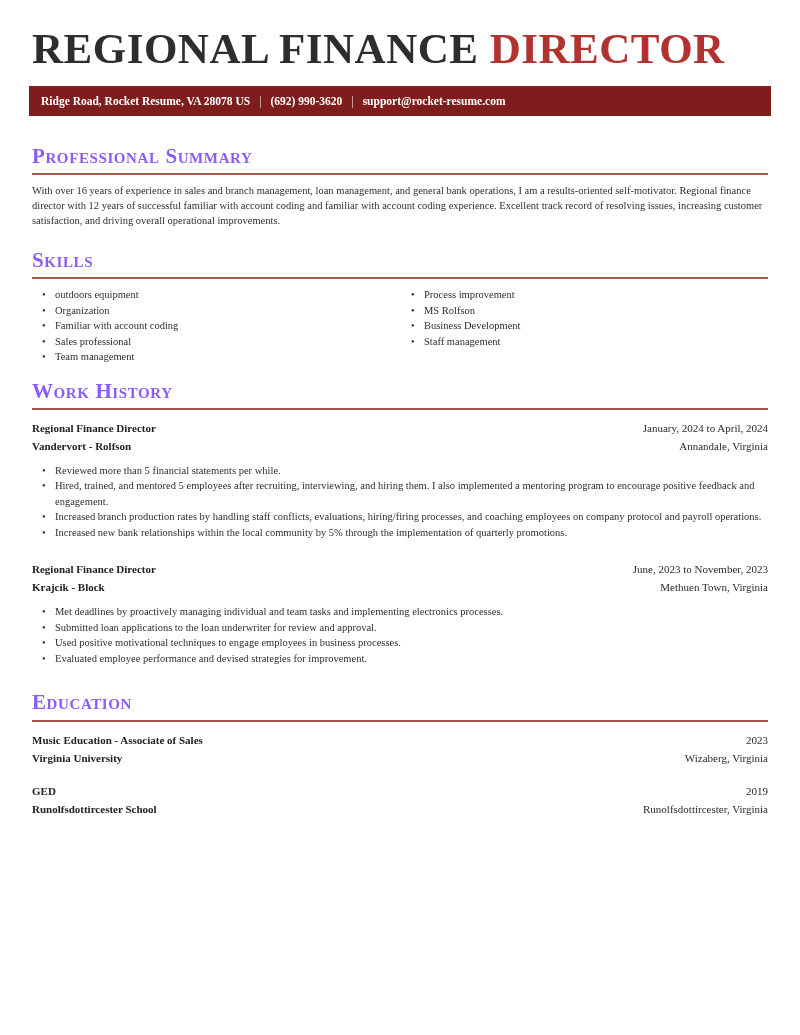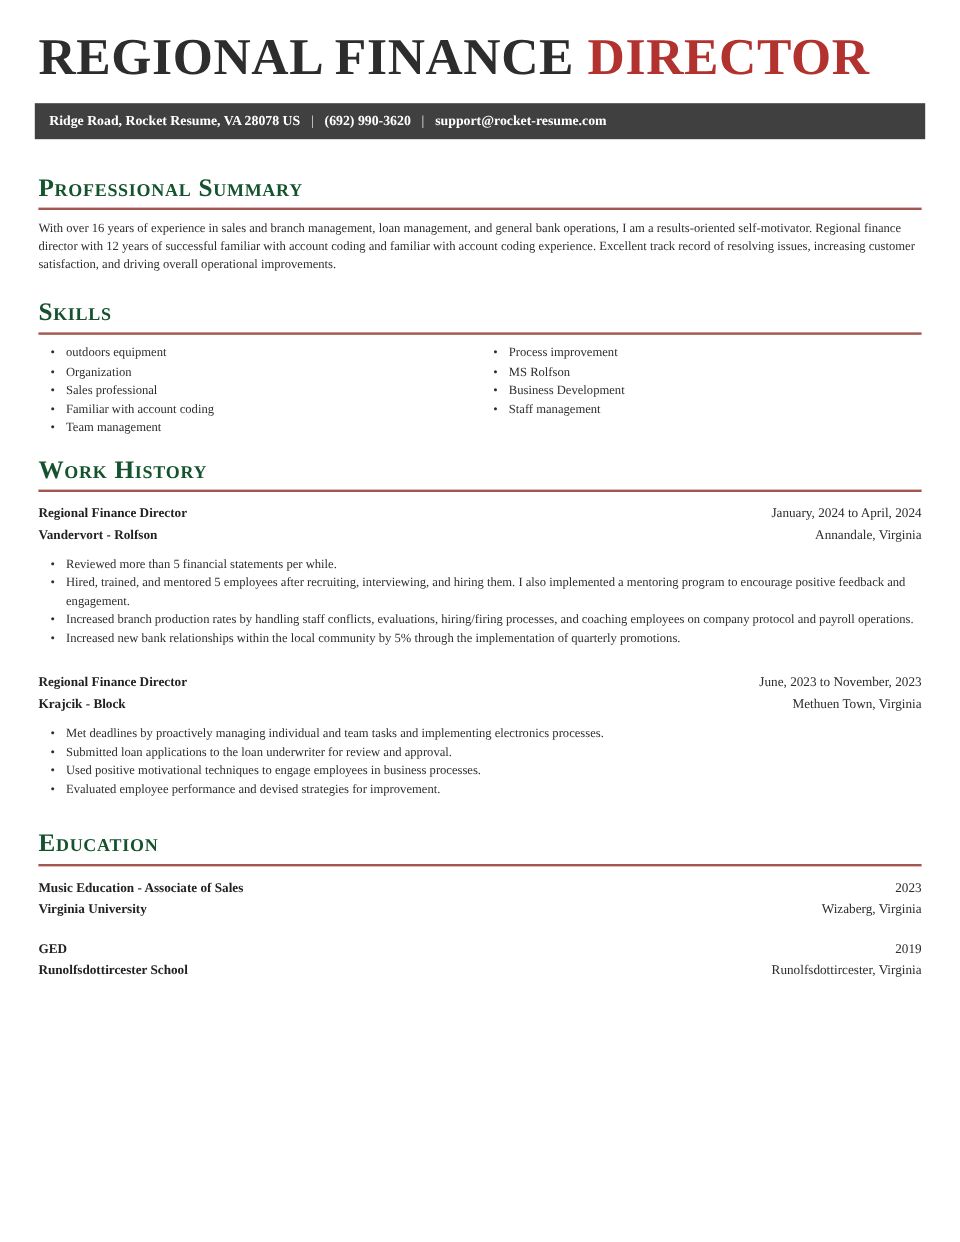--- a/index.html
+++ b/index.html
@@ -20,38 +20,38 @@
     font-weight: bold;
     letter-spacing: 0.5px;
     color: #2d2d2d;
     white-space: nowrap;
   }
   h1.resume-title .accent { color: #b23230; }
 
   .contact-bar {
     margin: 16px -3px 16px -3px;
     height: 30px;
-    background: #404040;
+    background: #7f1d1d;
     color: #ffffff;
     font-weight: bold;
     font-size: 11.5px;
     line-height: 30px;
     padding: 0 12px;
     white-space: nowrap;
   }
   .contact-bar .pipe { padding: 0 9px; font-weight: normal; color: #e8e8e8; }
 
   
   h2.section-heading {
     font-variant: small-caps;
     font-weight: bold;
     font-size: 21px;
     line-height: 1.15;
     letter-spacing: 0.6px;
-    color: #14532d;
+    color: #8b5cf6;
   }
   .rule {
     border: none;
     border-top: 2px solid #a4564f;
     margin-top: 5px;
   }
   .summary-heading { margin-top: 28px; }
   .skills-heading { margin-top: 20px; }
   .work-heading { margin-top: 14px; }
   .education-heading { margin-top: 24px; }
@@ -111,22 +111,22 @@
   <h2 class="section-heading summary-heading">Professional Summary</h2>
   <hr class="rule">
   <p class="summary-text">With over 16 years of experience in sales and branch management, loan management, and general bank operations, I am a results-oriented self-motivator. Regional finance director with 12 years of successful familiar with account coding and familiar with account coding experience. Excellent track record of resolving issues, increasing customer satisfaction, and driving overall operational improvements.</p>
 
   <h2 class="section-heading skills-heading">Skills</h2>
   <hr class="rule">
   <div class="skills-columns">
     <ul class="left-col">
       <li class="skill-item">outdoors equipment</li>
       <li class="skill-item">Organization</li>
+      <li class="skill-item">Familiar with account coding</li>
       <li class="skill-item">Sales professional</li>
-      <li class="skill-item">Familiar with account coding</li>
       <li class="skill-item">Team management</li>
     </ul>
     <ul class="right-col">
       <li class="skill-item">Process improvement</li>
       <li class="skill-item">MS Rolfson</li>
       <li class="skill-item">Business Development</li>
       <li class="skill-item">Staff management</li>
     </ul>
   </div>
 

